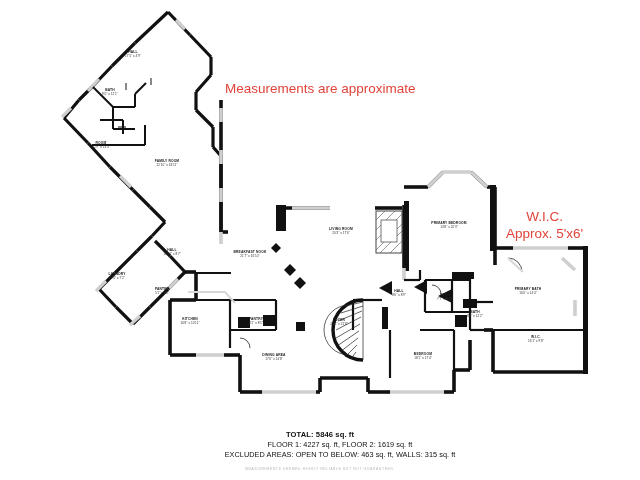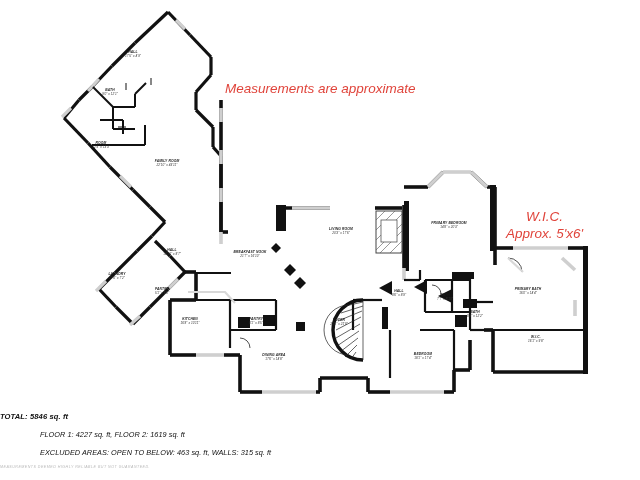--- a/index.html
+++ b/index.html
@@ -3,21 +3,21 @@
 <meta charset="utf-8">
 <style>
   html,body{margin:0;padding:0;}
   body{
     width:640px;height:480px;
     background:#ffffff;
     font-family:"Liberation Sans", sans-serif;
     overflow:hidden;
     position:relative;
   }
-  #plan-root{position:absolute;left:0;top:0;width:640px;height:460px;font-style:italic;}
+  #plan-root{position:absolute;left:0;top:0;width:640px;height:460px;}
   svg#floorplan{position:absolute;left:0;top:0;width:640px;height:480px;display:block;}
 
   .wall{fill:#111111;stroke:none;}
   .wall-line{stroke:#111111;fill:none;stroke-linecap:butt;}
   .window{stroke:#cfcfcf;fill:none;stroke-linecap:butt;}
   .thin{stroke:#111111;fill:none;stroke-width:1;}
   .hatch-box{fill:none;stroke:#444;stroke-width:1;}
   .stair-line{stroke:#222;fill:none;stroke-width:0.7;}
   .door-arc{stroke:#222;fill:none;stroke-width:0.8;}
 
@@ -43,27 +43,27 @@
     font-family:"Liberation Sans", sans-serif;
     font-size:13.5px;
     white-space:nowrap;
   }
   #note-measurements{left:225px;top:81px;}
   #note-wic{left:506px;top:208px;text-align:center;line-height:17px;font-size:13.5px;}
   #note-wic span{display:block;}
 
   #footer{
     position:absolute;
-    left:0;right:0;top:412px;
-    text-align:left;
+    left:0;right:0;top:430px;
+    text-align:center;
     color:#111;
     font-family:"Liberation Sans", sans-serif;
   }
   #footer .line-total{font-size:7.6px;font-weight:bold;letter-spacing:0.1px;}
-  #footer .line-sub{font-size:7.3px;letter-spacing:0.05px;margin-top:9px;padding-left:40px;}
+  #footer .line-sub{font-size:7.3px;letter-spacing:0.05px;margin-top:1px;padding-left:40px;}
   #footer .disclaimer{
     margin-top:8px;
     font-size:3.6px;
     color:#b9b9b9;
     letter-spacing:0.5px;
   }
 </style>
 </head>
 <body>
 

